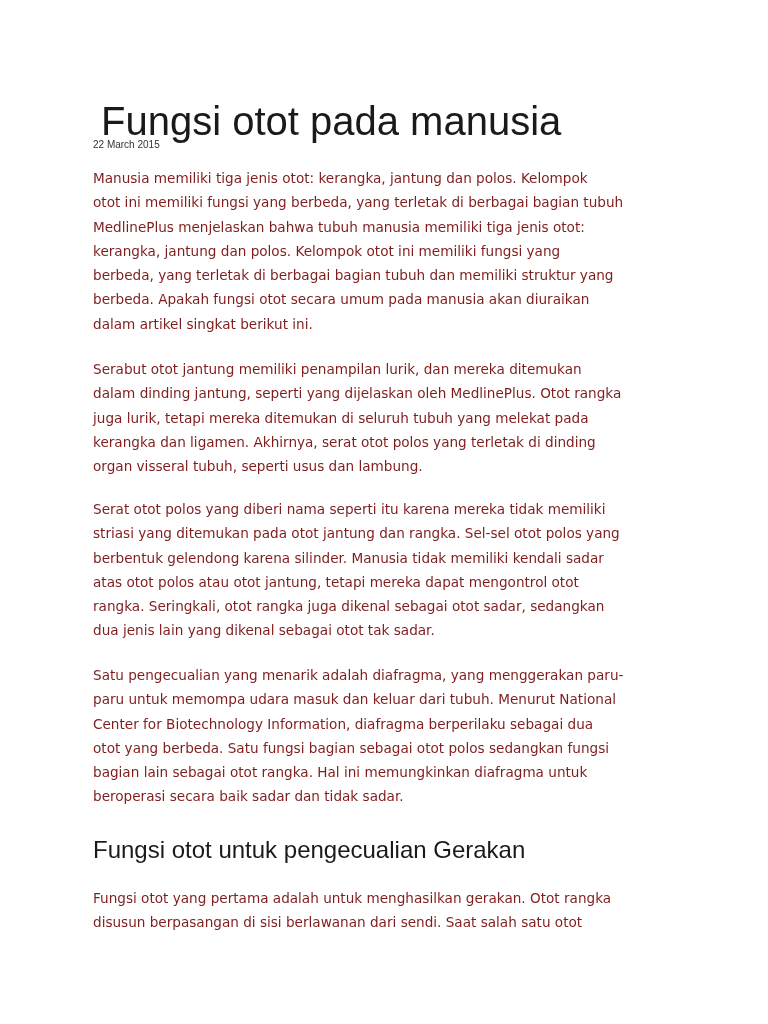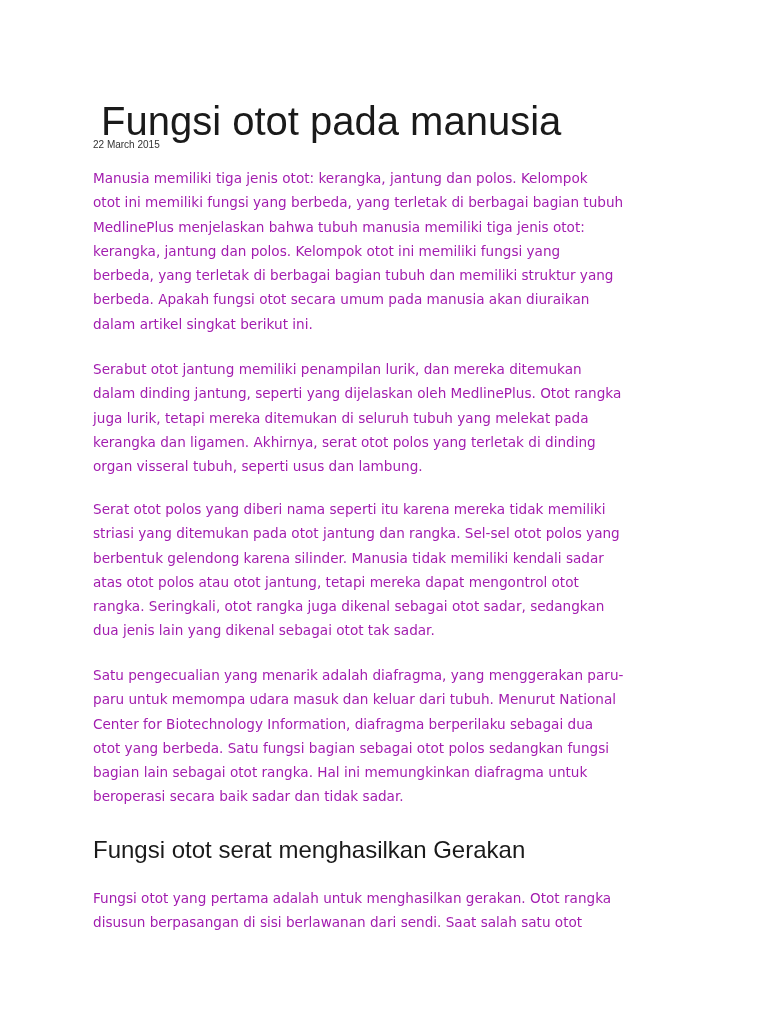--- a/index.html
+++ b/index.html
@@ -40,21 +40,21 @@
       line-height: 14px;
       color: #333333;
     }
     .para {
       position: absolute;
       left: 0;
       margin: 0;
       font-family: "DejaVu Sans", sans-serif;
       font-size: 13.6px;
       line-height: 24.3px;
-      color: #a21caf;
+      color: #7f1d1d;
       white-space: nowrap;
     }
     .para .line {
       display: block;
     }
     .subhead {
       position: absolute;
       left: 0;
       top: 832px;
       margin: 0;
@@ -108,20 +108,20 @@
 
   <p class="para" id="p4">
     <span class="line">Satu pengecualian yang menarik adalah diafragma, yang menggerakan paru-</span>
     <span class="line">paru untuk memompa udara masuk dan keluar dari tubuh. Menurut National</span>
     <span class="line">Center for Biotechnology Information, diafragma berperilaku sebagai dua</span>
     <span class="line">otot yang berbeda. Satu fungsi bagian sebagai otot polos sedangkan fungsi</span>
     <span class="line">bagian lain sebagai otot rangka. Hal ini memungkinkan diafragma untuk</span>
     <span class="line">beroperasi secara baik sadar dan tidak sadar.</span>
   </p>
 
-  <h2 class="subhead">Fungsi otot serat menghasilkan Gerakan</h2>
+  <h2 class="subhead">Fungsi otot untuk pengecualian Gerakan</h2>
 
   <p class="para" id="p5">
     <span class="line">Fungsi otot yang pertama adalah untuk menghasilkan gerakan. Otot rangka</span>
     <span class="line">disusun berpasangan di sisi berlawanan dari sendi. Saat salah satu otot</span>
   </p>
 
 </div>
 
 </body></html>

